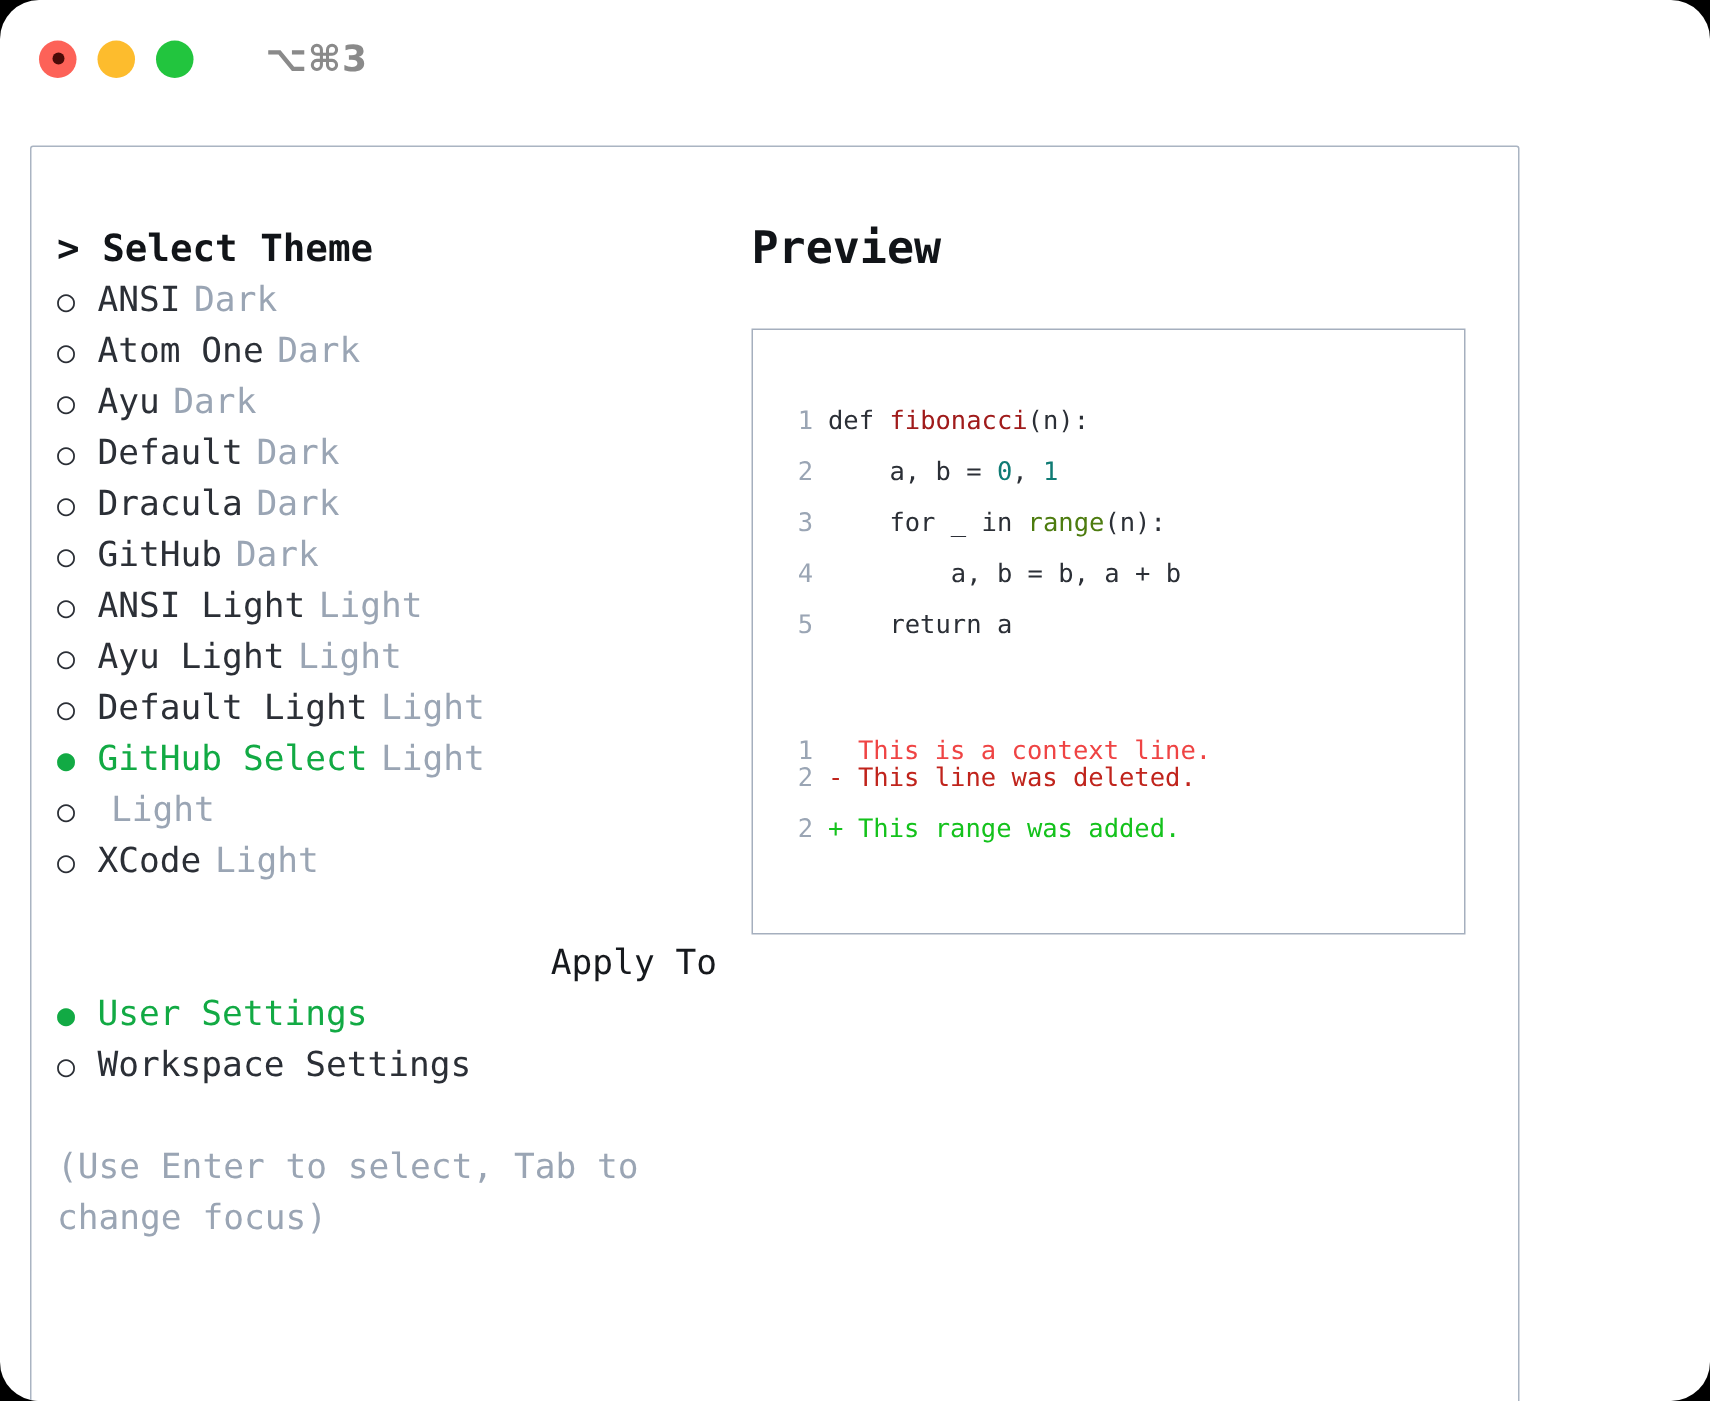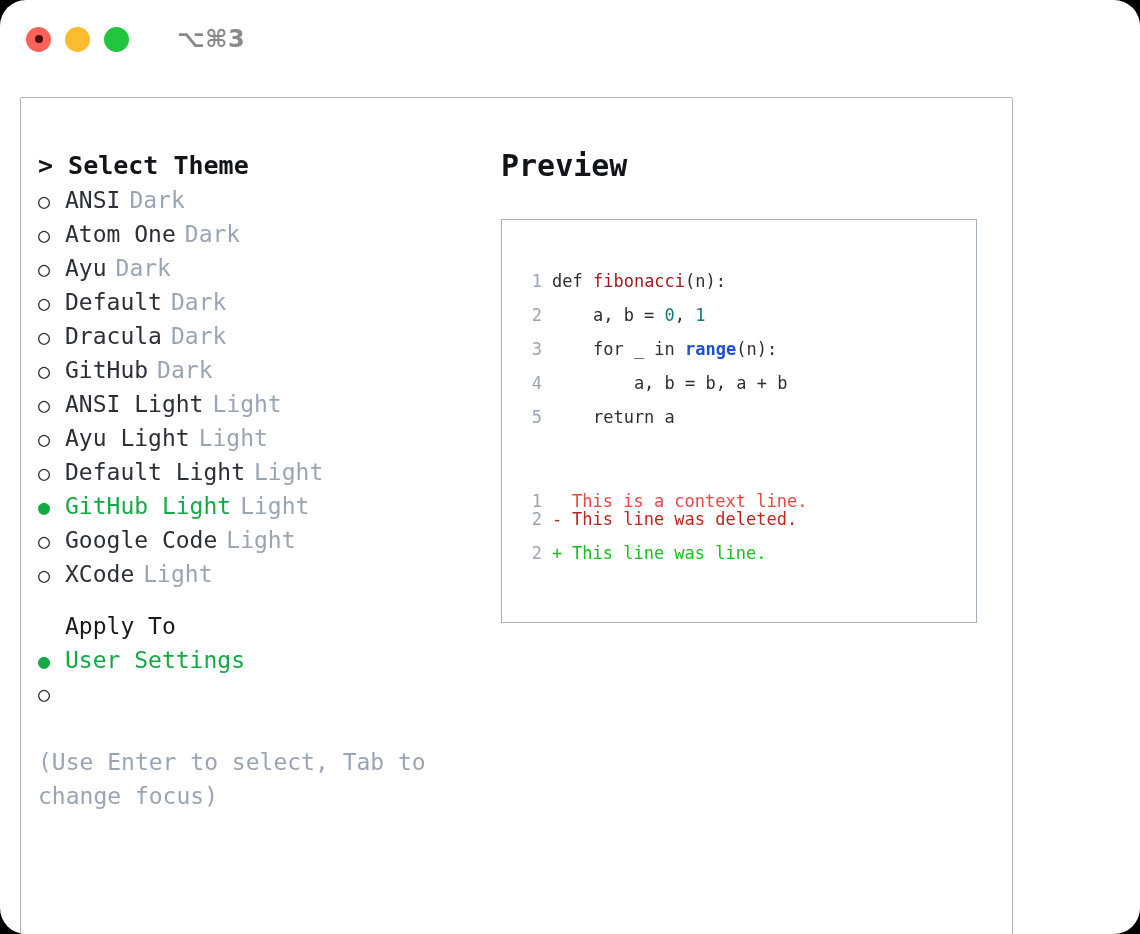--- a/index.html
+++ b/index.html
@@ -121,27 +121,28 @@
   .opt.selected .bullet { color: #12aa44; }
   .opt-label { color: #2b2f36; }
   .opt.selected .opt-label { color: #12aa44; }
   .opt-tag {
     color: #9aa5b4;
     margin-left: 9px;
   }
   .opt.selected .opt-tag { color: #9aa5b4; }
 
   .apply-head {
-    margin-top: 18px;
+    margin-top: 34px;
     padding-left: 27px;
     font-size: 23px;
     font-weight: normal;
     color: #16191d;
     line-height: 34px;
     white-space: pre;
+    text-align: right;
   }
   .hint {
     margin-top: 34px;
     font-size: 23px;
     color: #9aa5b4;
     line-height: 34px;
     width: 410px;
   }
 
   
@@ -176,21 +177,21 @@
   }
   .ln {
     display: inline-block;
     width: 24px;
     text-align: right;
     color: #9aa5b4;
     margin-right: 10px;
   }
   .tok-fn    { color: #a01b1b; }
   .tok-num   { color: #0f7b74; }
-  .tok-built { color: #1d4ed8; font-weight: bold; }
+  .tok-built { color: #4d7c0f; }
   .blank-gap { height: 34px; }
 
   .diff-mark {
     display: inline-block;
     width: 20px;
   }
   .diff-ctx { color: #ef4444; margin-top: 16px; }
   .diff-del { color: #c0241c; }
   .diff-add { color: #14c21c; }
 </style>
@@ -217,50 +218,50 @@
         <div class="theme-list" id="theme-list">
             <div class="opt"><span class="bullet">○</span><span class="opt-label">ANSI</span><span class="opt-tag">Dark</span></div>
             <div class="opt"><span class="bullet">○</span><span class="opt-label">Atom One</span><span class="opt-tag">Dark</span></div>
             <div class="opt"><span class="bullet">○</span><span class="opt-label">Ayu</span><span class="opt-tag">Dark</span></div>
             <div class="opt"><span class="bullet">○</span><span class="opt-label">Default</span><span class="opt-tag">Dark</span></div>
             <div class="opt"><span class="bullet">○</span><span class="opt-label">Dracula</span><span class="opt-tag">Dark</span></div>
             <div class="opt"><span class="bullet">○</span><span class="opt-label">GitHub</span><span class="opt-tag">Dark</span></div>
             <div class="opt"><span class="bullet">○</span><span class="opt-label">ANSI Light</span><span class="opt-tag">Light</span></div>
             <div class="opt"><span class="bullet">○</span><span class="opt-label">Ayu Light</span><span class="opt-tag">Light</span></div>
             <div class="opt"><span class="bullet">○</span><span class="opt-label">Default Light</span><span class="opt-tag">Light</span></div>
-            <div class="opt selected"><span class="bullet">●</span><span class="opt-label">GitHub Light</span><span class="opt-tag">Light</span></div>
-            <div class="opt"><span class="bullet">○</span><span class="opt-label">Google Code</span><span class="opt-tag">Light</span></div>
+            <div class="opt selected"><span class="bullet">●</span><span class="opt-label">GitHub Select</span><span class="opt-tag">Light</span></div>
+            <div class="opt"><span class="bullet">○</span><span class="opt-tag">Light</span></div>
             <div class="opt"><span class="bullet">○</span><span class="opt-label">XCode</span><span class="opt-tag">Light</span></div>
           </div>
 
         <div class="apply-head">Apply To</div>
 
         <div class="apply-list" id="apply-list">
             <div class="opt selected"><span class="bullet">●</span><span class="opt-label">User Settings</span></div>
-            <div class="opt"><span class="bullet">○</span></div>
+            <div class="opt"><span class="bullet">○</span><span class="opt-label">Workspace Settings</span></div>
           </div>
 
         <div class="hint">(Use Enter to select, Tab to change focus)</div>
       </div>
 
       <div class="right-col">
         <div class="preview-title">Preview</div>
 
         <div class="code-panel">
           <div id="code-block">
               <div class="code-line"><span class="ln">1</span><span>def </span><span class="tok-fn">fibonacci</span><span>(n):</span></div>
               <div class="code-line"><span class="ln">2</span><span>    a, b = </span><span class="tok-num">0</span><span>, </span><span class="tok-num">1</span></div>
               <div class="code-line"><span class="ln">3</span><span>    for _ in </span><span class="tok-built">range</span><span>(n):</span></div>
               <div class="code-line"><span class="ln">4</span><span>        a, b = b, a + b</span></div>
               <div class="code-line"><span class="ln">5</span><span>    return a</span></div>
             </div>
           <div class="blank-gap"></div>
           <div id="diff-block">
               <div class="code-line"><span class="ln">1</span><span class="diff-mark diff-ctx"> </span><span class="diff-ctx">This is a context line.</span></div>
               <div class="code-line"><span class="ln">2</span><span class="diff-mark diff-del">-</span><span class="diff-del">This line was deleted.</span></div>
-              <div class="code-line"><span class="ln">2</span><span class="diff-mark diff-add">+</span><span class="diff-add">This line was line.</span></div>
+              <div class="code-line"><span class="ln">2</span><span class="diff-mark diff-add">+</span><span class="diff-add">This range was added.</span></div>
             </div>
         </div>
       </div>
 
     </div>
   </div>
 </div>
 
 </body></html>

